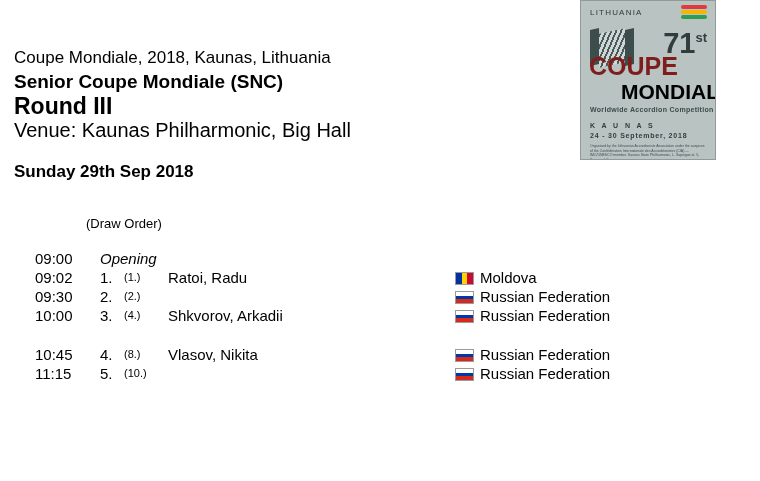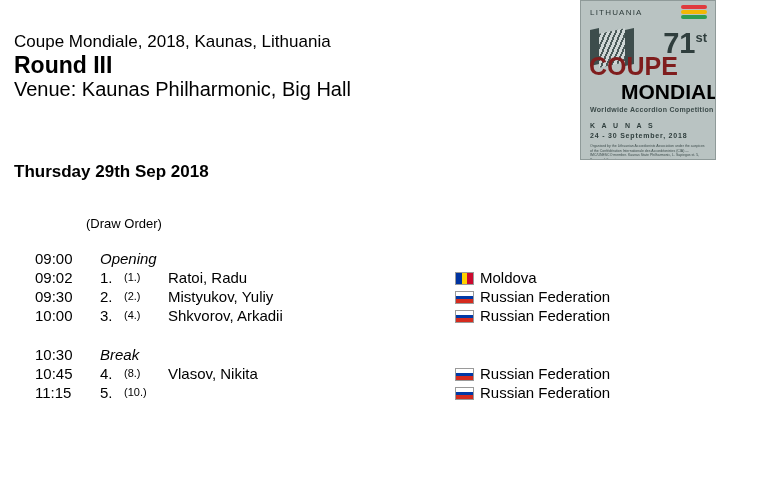--- a/index.html
+++ b/index.html
@@ -20,20 +20,21 @@
   .header {
     position: absolute;
     left: 14px;
     top: 30px;
     width: 520px;
   }
   .header .line1 {
     font-size: 17px;
     line-height: 23px;
     white-space: nowrap;
+    margin-top: 16px;
   }
   .header .line2 {
     font-size: 19px;
     font-weight: bold;
     line-height: 25px;
     white-space: nowrap;
   }
   .header .line3 {
     font-size: 23px;
     font-weight: bold;
@@ -273,25 +274,26 @@
     font-size: 3.5px;
     line-height: 4.5px;
     color: #3f4e4d;
   }
 </style>
 </head>
 <body>
 
 <div class="header">
   <div class="line1">Coupe Mondiale, 2018, Kaunas, Lithuania</div>
+  <div class="line2">Senior Coupe Mondiale (SNC)</div>
   <div class="line3">Round III</div>
   <div class="line4">Venue: Kaunas Philharmonic, Big Hall</div>
 </div>
 
-<div class="date-heading">Thursday 29th Sep 2018</div>
+<div class="date-heading">Sunday 29th Sep 2018</div>
 <div class="draw-order">(Draw Order)</div>
 
 <div class="schedule">
     <div class="row">
       <div class="time">09:00</div>
       <div class="event">Opening</div>
     </div>
     <div class="row">
       <div class="time">09:02</div>
       <div class="seq">1.</div>
@@ -301,45 +303,40 @@
         <span style="background: rgb(0, 51, 160);"></span>
         <span style="background: rgb(255, 210, 0);"></span>
         <span style="background: rgb(204, 9, 47);"></span>
       </div>
       <div class="country">Moldova</div>
     </div>
     <div class="row">
       <div class="time">09:30</div>
       <div class="seq">2.</div>
       <div class="draw">(2.)</div>
-      <div class="name">Mistyukov, Yuliy</div>
       <div class="flag">
         <span style="background: rgb(255, 255, 255);"></span>
         <span style="background: rgb(0, 57, 166);"></span>
         <span style="background: rgb(213, 43, 30);"></span>
       </div>
       <div class="country">Russian Federation</div>
     </div>
     <div class="row">
       <div class="time">10:00</div>
       <div class="seq">3.</div>
       <div class="draw">(4.)</div>
       <div class="name">Shkvorov, Arkadii</div>
       <div class="flag">
         <span style="background: rgb(255, 255, 255);"></span>
         <span style="background: rgb(0, 57, 166);"></span>
         <span style="background: rgb(213, 43, 30);"></span>
       </div>
       <div class="country">Russian Federation</div>
     </div>
     <div class="row spacer"></div>
-    <div class="row">
-      <div class="time">10:30</div>
-      <div class="event">Break</div>
-    </div>
     <div class="row">
       <div class="time">10:45</div>
       <div class="seq">4.</div>
       <div class="draw">(8.)</div>
       <div class="name">Vlasov, Nikita</div>
       <div class="flag">
         <span style="background: rgb(255, 255, 255);"></span>
         <span style="background: rgb(0, 57, 166);"></span>
         <span style="background: rgb(213, 43, 30);"></span>
       </div>

